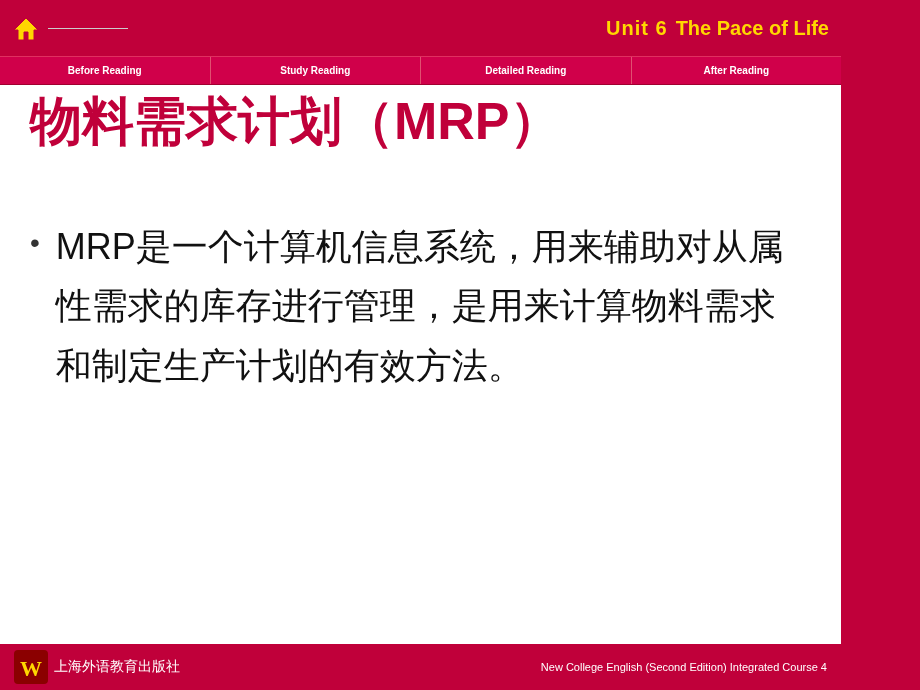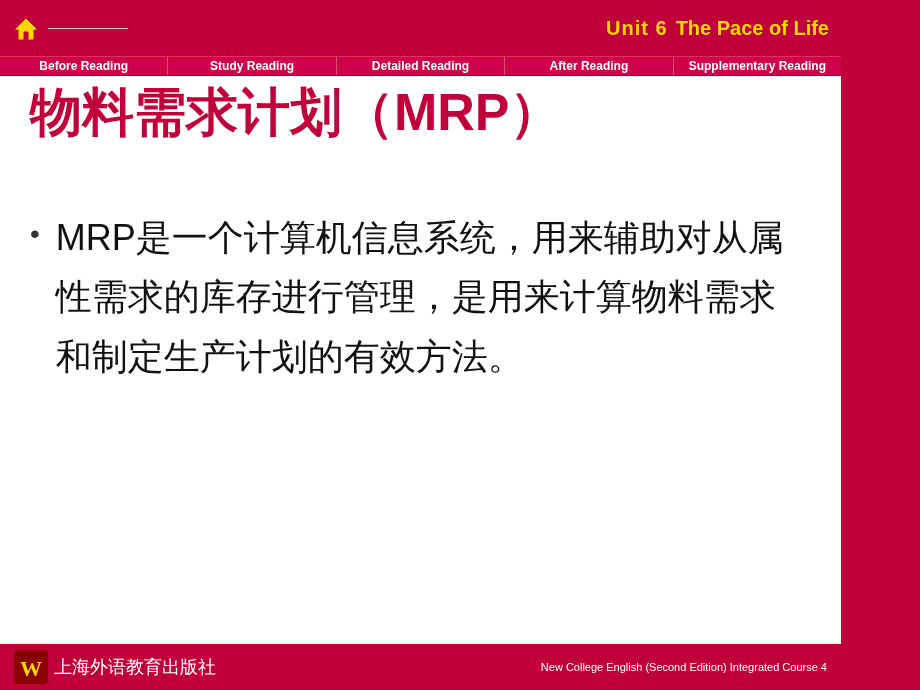--- a/index.html
+++ b/index.html
@@ -64,24 +64,24 @@
     
     .nav-tabs {
       display: flex;
       background: #d0004a;
       border-top: 1px solid #e03060;
       border-bottom: 1px solid #a00030;
     }
 
     .nav-tab {
       flex: 1;
-      padding: 2px 4px;
+      padding: 8px 4px;
       text-align: center;
       color: white;
-      font-size: 12px;
+      font-size: 10px;
       font-weight: bold;
       cursor: pointer;
       border-right: 1px solid #e05070;
       white-space: nowrap;
     }
 
     .nav-tab:last-child {
       border-right: none;
     }
 
@@ -120,21 +120,21 @@
     .footer-left {
       display: flex;
       align-items: center;
       gap: 6px;
       color: white;
       font-size: 13px;
     }
 
     .footer-publisher {
       color: white;
-      font-size: 18px;
+      font-size: 14px;
       font-family: 'SimSun', Arial, sans-serif;
     }
 
     .footer-right {
       color: white;
       font-size: 11px;
       text-align: left;
       line-height: 1.5;
     }
 
@@ -179,21 +179,20 @@
       <span class="unit-title">The Pace of Life</span>
     </div>
   </div>
 
   <div class="nav-wrapper">
     <div class="nav-tabs">
       <div class="nav-tab">Before Reading</div>
       <div class="nav-tab">Study Reading</div>
       <div class="nav-tab">Detailed Reading</div>
       <div class="nav-tab">After Reading</div>
-      <div class="nav-tab">Supplementary Reading</div>
     </div>
   </div>
 
   <div class="content-area">
     <div style="background:white; flex:1; position:relative; padding: 10px 30px 20px 30px;">
 
       <div style="position:relative; margin-top: -8px; margin-bottom: 15px;">
         <span class="big-title-text" style="position:relative; top:0; left:0; font-size:52px; font-weight:bold; color:#c0003a; font-family:'SimHei','Microsoft YaHei',Arial,sans-serif; white-space:nowrap;">物料需求计划（MRP）</span>
       </div>
 

